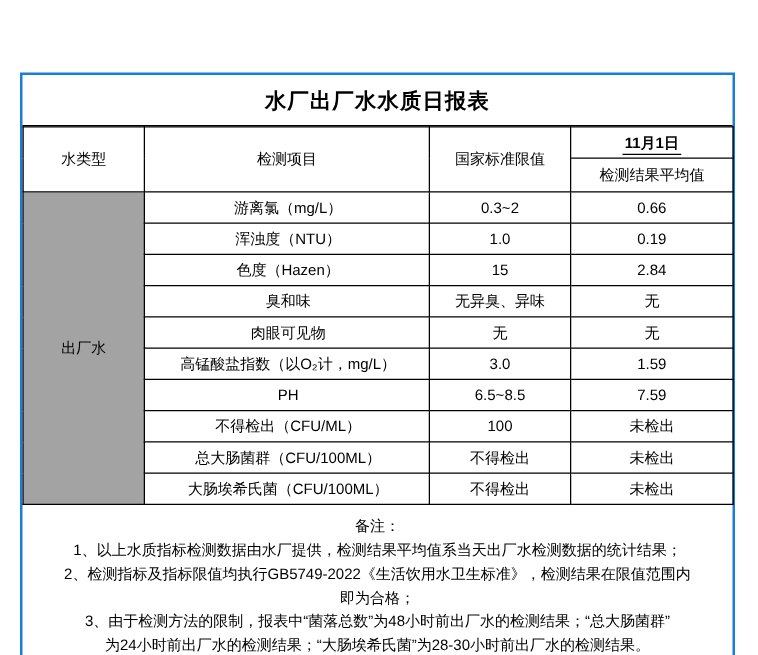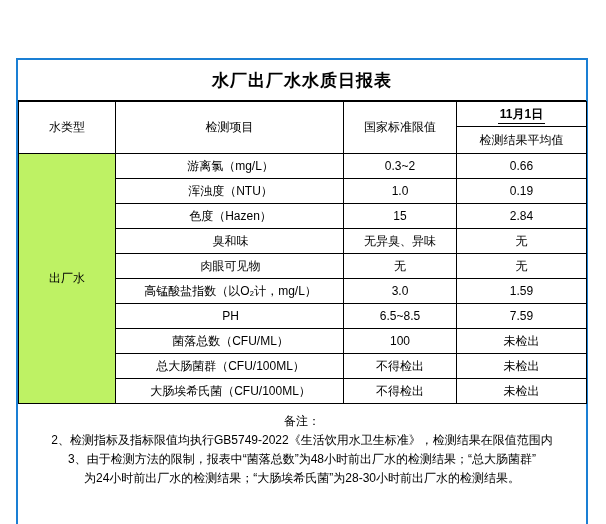--- a/index.html
+++ b/index.html
@@ -71,21 +71,21 @@
     padding: 0 2px;
     display: inline-block;
     line-height: 18px;
     font-weight: bold;
   }
   .hdr-sub {
     font-size: 12px;
     height: 27px;
   }
   .cell-type {
-    background: #bef264;
+    background: #a3a3a3;
     font-size: 13.5px;
   }
   .row-item {
     height: 25px;
     text-align: left;
     padding-left: 6px !important;
     font-size: 12px;
   }
   .row-val {
     height: 25px;
@@ -159,37 +159,39 @@
         <td class="row-item">高锰酸盐指数（以O₂计，mg/L）</td>
         <td class="row-val">3.0</td>
         <td class="row-val">1.59</td>
       </tr>
       <tr>
         <td class="row-item">PH</td>
         <td class="row-val">6.5~8.5</td>
         <td class="row-val">7.59</td>
       </tr>
       <tr>
-        <td class="row-item">菌落总数（CFU/ML）</td>
+        <td class="row-item">不得检出（CFU/ML）</td>
         <td class="row-val">100</td>
         <td class="row-val">未检出</td>
       </tr>
       <tr>
         <td class="row-item">总大肠菌群（CFU/100ML）</td>
         <td class="row-val">不得检出</td>
         <td class="row-val">未检出</td>
       </tr>
       <tr>
         <td class="row-item">大肠埃希氏菌（CFU/100ML）</td>
         <td class="row-val">不得检出</td>
         <td class="row-val">未检出</td>
       </tr>
     </tbody>
   </table>
 
   <div class="notes">
     <div>备注：</div>
+    <div>1、以上水质指标检测数据由水厂提供，检测结果平均值系当天出厂水检测数据的统计结果；</div>
     <div>2、检测指标及指标限值均执行GB5749-2022《生活饮用水卫生标准》，检测结果在限值范围内</div>
+    <div>即为合格；</div>
     <div>3、由于检测方法的限制，报表中“菌落总数”为48小时前出厂水的检测结果；“总大肠菌群”</div>
     <div>为24小时前出厂水的检测结果；“大肠埃希氏菌”为28-30小时前出厂水的检测结果。</div>
   </div>
 
 </div>
 
 </body></html>

